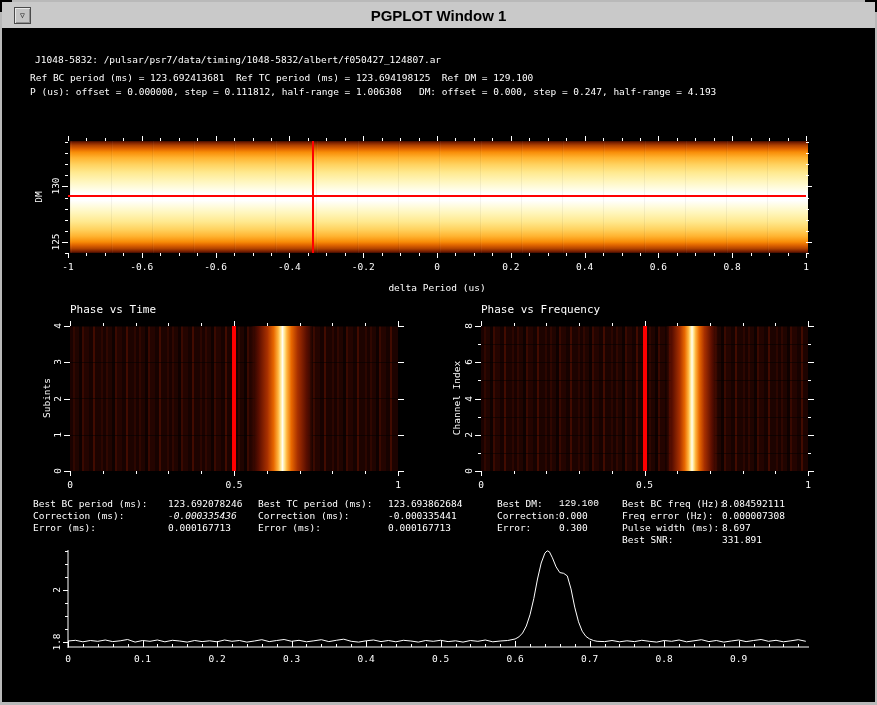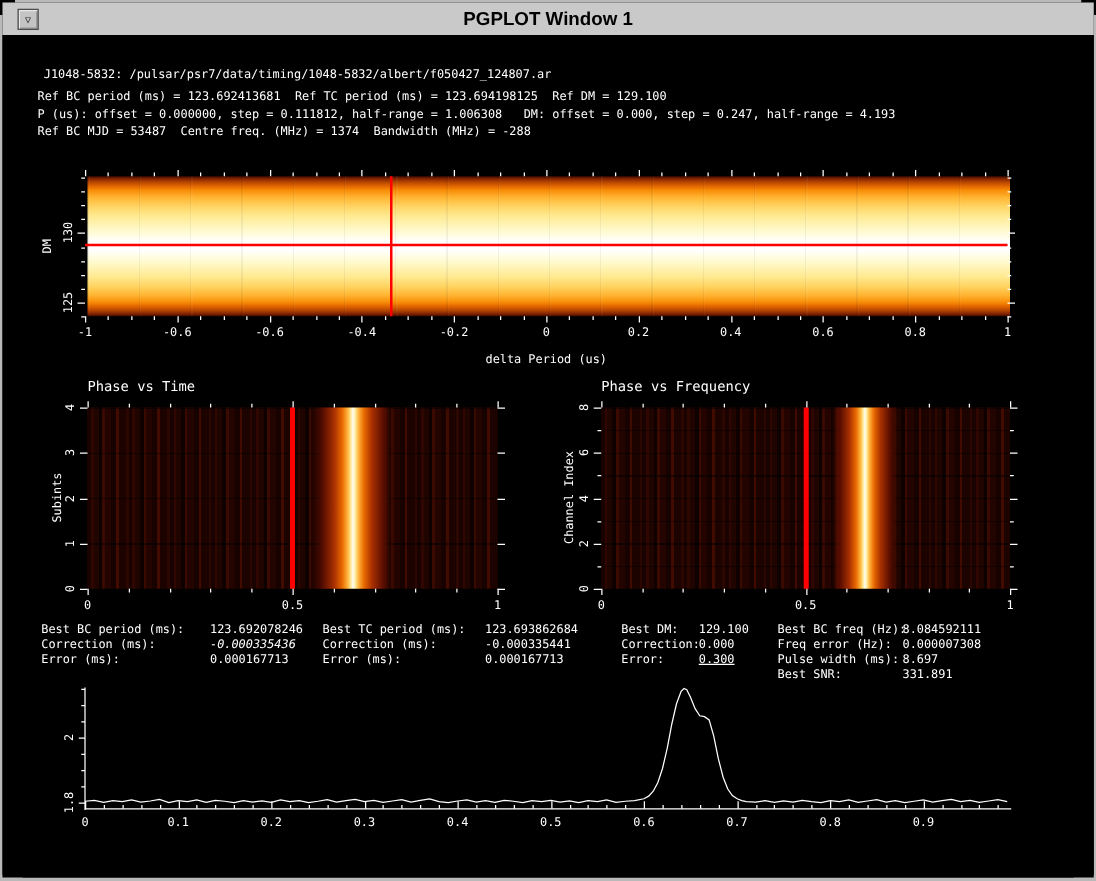--- a/index.html
+++ b/index.html
@@ -60,21 +60,20 @@
       <span>▽</span>
     </div>
     <div class="tb-title">PGPLOT Window 1</div>
   </div>
 
   <div id="screen" style="position:absolute;left:2px;top:28px;right:2px;bottom:3px;background:#000;">
 
     <div class="ptext" style="left:33px;top:26px">J1048-5832: /pulsar/psr7/data/timing/1048-5832/albert/f050427_124807.ar</div>
     <div class="ptext" style="left:28px;top:44px">Ref BC period (ms) = 123.692413681  Ref TC period (ms) = 123.694198125  Ref DM = 129.100</div>
     <div class="ptext" style="left:28px;top:58px">P (us): offset = 0.000000, step = 0.111812, half-range = 1.006308   DM: offset = 0.000, step = 0.247, half-range = 4.193</div>
-    <div class="ptext" style="left:28px;top:72px">Ref BC MJD = 53487  Centre freq. (MHz) = 1374  Bandwidth (MHz) = -288</div>
 
     <div class="heat-img" style="top:113px"></div>
     <div class="cursor" id="cur-dm-h" style="left: 66px; width: 738px; top: 167.446px; height: 2px; background: rgb(255, 0, 0);"></div>
     <div class="cursor" id="cur-dm-v" style="left: 310.385px; width: 2px; top: 113px; height: 112px; background: rgb(255, 0, 0);"></div>
     <div class="ptext rot" style="left:36px;top:169px">DM</div>
     <div class="ptext lbl" style="left:435px;top:254px">delta Period (us)</div>
 
     <div class="ptext ptitle" style="left:68px;top:276px">Phase vs Time</div>
     <div class="phase-img" style="left:68px;top:298px;width:328px"></div>
     <div class="rowsep" id="rows-pt" style="left: 68px; top: 298px; width: 328px; background: repeating-linear-gradient(rgba(0, 0, 0, 0.5) 0px, rgba(0, 0, 0, 0.5) 1px, transparent 1px, transparent 36.25px);"></div>
@@ -300,25 +299,25 @@
       <div class="ptext" style="left: 166px; top: 482px; font-style: italic;">-0.000335436</div>
       <div class="ptext" style="left: 31px; top: 494px;">Error (ms):</div>
       <div class="ptext" style="left: 166px; top: 494px;">0.000167713</div>
       <div class="ptext" style="left: 256px; top: 470px;">Best TC period (ms):</div>
       <div class="ptext" style="left: 386px; top: 470px;">123.693862684</div>
       <div class="ptext" style="left: 256px; top: 482px;">Correction (ms):</div>
       <div class="ptext" style="left: 386px; top: 482px;">-0.000335441</div>
       <div class="ptext" style="left: 256px; top: 494px;">Error (ms):</div>
       <div class="ptext" style="left: 386px; top: 494px;">0.000167713</div>
       <div class="ptext" style="left: 495px; top: 470px;">Best DM:</div>
-      <div class="ptext" style="left: 557px; top: 470px;">129.100</div>
+      <div class="ptext" style="left: 557px; top: 470px; font-family: Liberation Mono, monospace;">129.100</div>
       <div class="ptext" style="left: 495px; top: 482px;">Correction:</div>
       <div class="ptext" style="left: 557px; top: 482px;">0.000</div>
       <div class="ptext" style="left: 495px; top: 494px;">Error:</div>
-      <div class="ptext" style="left: 557px; top: 494px; text-decoration: underline;">0.300</div>
+      <div class="ptext" style="left: 557px; top: 494px;">0.300</div>
       <div class="ptext" style="left: 620px; top: 470px;">Best BC freq (Hz):</div>
       <div class="ptext" style="left: 720px; top: 470px;">8.084592111</div>
       <div class="ptext" style="left: 620px; top: 482px;">Freq error (Hz):</div>
       <div class="ptext" style="left: 720px; top: 482px;">0.000007308</div>
       <div class="ptext" style="left: 620px; top: 494px;">Pulse width (ms):</div>
       <div class="ptext" style="left: 720px; top: 494px;">8.697</div>
       <div class="ptext" style="left: 620px; top: 506px;">Best SNR:</div>
       <div class="ptext" style="left: 720px; top: 506px;">331.891</div>
       <svg width="873" height="674">
         <line x1="66" y1="522" x2="66" y2="620" stroke="#fff" stroke-width="1"></line>

